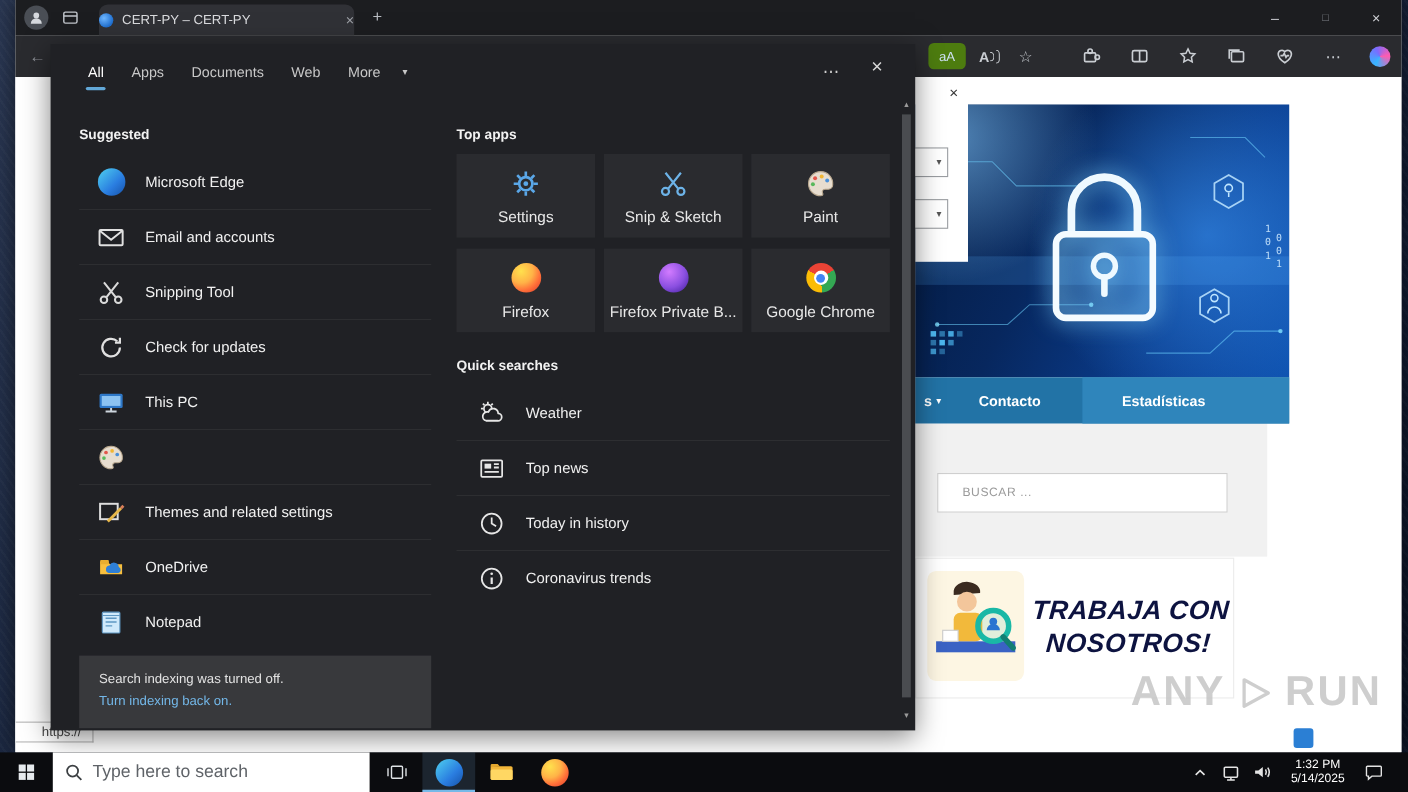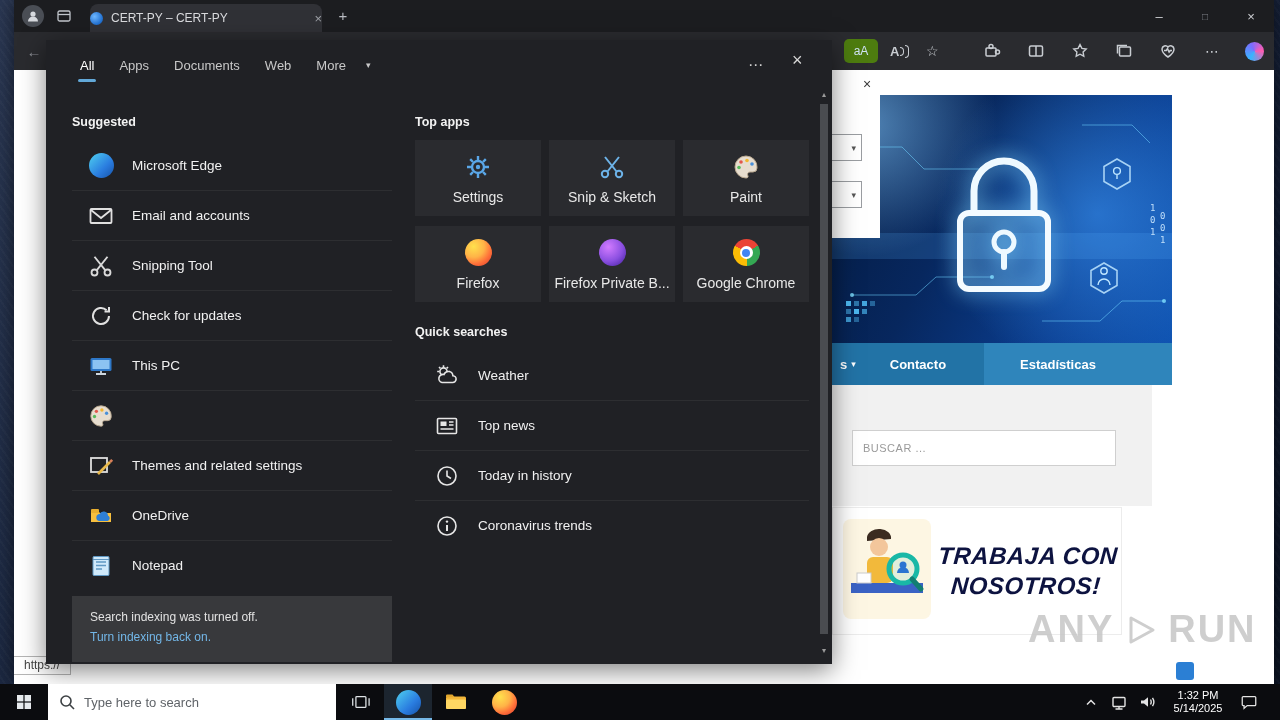--- a/index.html
+++ b/index.html
@@ -36,30 +36,30 @@
 .consent{position:absolute;left:818px;top:0;width:48px;height:168px;background:#fff;z-index:5}
 .consent-close{position:absolute;left:845px;top:6px;width:16px;height:16px;color:#3a3a3a;font-size:14px;text-align:center;line-height:16px;z-index:6}
 .consent-select{position:absolute;left:802px;width:46px;height:27px;background:#fff;border:1px solid #9a9da1;display:flex;align-items:center;justify-content:flex-end;padding-right:5px;color:#555;font-size:9px;z-index:6}
 .sel1{top:64px}.sel2{top:111px}
 .site-nav{position:absolute;left:818px;top:273px;width:340px;height:42px;background:#2273a6;display:flex;align-items:center;color:#fff;font-size:13px;font-weight:bold;z-index:2}
 .nav-item1{margin-left:8px;display:flex;gap:4px;align-items:center}
 .nav-chev{font-size:9px}
 .nav-item2{margin-left:34px}
 .nav-active{position:absolute;right:0;top:0;width:188px;height:100%;background:#2f85bb;display:flex;align-items:center;padding-left:36px}
 .gray-panel{position:absolute;left:818px;top:315px;width:320px;height:121px;background:#f1f1f1}
-.buscar{position:absolute;left:20px;top:45px;width:264px;height:36px;border:1px solid #cfcfcf;background:#fff;font-size:11px;color:#333;padding:0 10px;font-family:inherit;letter-spacing:.5px}
+.buscar{position:absolute;left:20px;top:45px;width:264px;height:36px;border:1px solid #cfcfcf;background:#fff;font-size:11px;color:#333;padding:0 22px;font-family:inherit;letter-spacing:.5px}
 .buscar::placeholder{color:#9a9a9a}
 .banner{position:absolute;left:818px;top:437px;width:290px;height:128px;background:#fff;border:1px solid #ececec;display:flex;align-items:center}
 .banner-art{flex:none;margin-left:8px}
 .banner-text{flex:1;text-align:center;font-style:italic;font-weight:bold;color:#0d1340;font-size:24px;line-height:1.25;transform:skewX(-4deg);letter-spacing:.5px}
 .watermark{position:absolute;left:1014px;top:538px;display:flex;align-items:center;gap:10px;color:#c6c6c6;opacity:.85;font-weight:bold;font-size:38px;letter-spacing:2px}
 .page-footer{position:absolute;left:828px;top:588px;font-size:14px;font-weight:bold;color:#0d0d0d;white-space:nowrap}
 .page-footer .email{text-decoration:underline;margin-left:5px}
 .mini-blue{position:absolute;left:1162px;top:592px;width:18px;height:18px;border-radius:3px;background:#2b7fd4}
-.status-tip{position:absolute;left:0;top:586px;background:#fff;border:1px solid #b5b5b5;border-left:none;padding:1px 10px 2px 10px;font-size:12px;color:#444}
+.status-tip{position:absolute;left:0;top:586px;background:#fff;border:1px solid #b5b5b5;border-left:none;padding:1px 10px 2px 24px;font-size:12px;color:#444}
 .flyout{position:absolute;left:46px;top:40px;width:786px;height:624px;background:#202125;z-index:50;box-shadow:0 6px 24px rgba(0,0,0,.5);color:#eaeaea}
 .fly-tabs{position:absolute;left:34px;top:0;height:50px;display:flex;align-items:center;gap:25px;font-size:13px;color:#c8c8c8}
 .fly-tab.active{color:#fff;position:relative}
 .fly-tab.active::after{content:"";position:absolute;left:-2px;right:-2px;bottom:-9px;height:3px;background:#62a8d8;border-radius:2px}
 .fly-tab.more{display:flex;gap:20px;align-items:center}
 .more-chev{font-size:9px}
 .fly-dots{position:absolute;left:702px;top:16px;color:#d0d0d0;font-size:15px;letter-spacing:1px}
 .fly-close{position:absolute;left:746px;top:11px;color:#d8d8d8;font-size:18px;line-height:1}
 .col-left{position:absolute;left:26px;top:64px;width:320px}
 .col-right{position:absolute;left:369px;top:64px;width:394px}
@@ -82,21 +82,21 @@
 .qs-head{margin-top:12px}
 .qs-row{height:50px;display:flex;align-items:center;gap:17px;padding-left:18px;border-top:1px solid rgba(255,255,255,.06);font-size:13.5px;color:#f1f1f1}
 .qs-row.first{border-top:none}
 .fly-scroll{position:absolute;right:2px;top:50px;bottom:8px;width:12px}
 .scroll-up,.scroll-down{position:absolute;left:0;right:0;text-align:center;color:#9a9a9a;font-size:8px;line-height:10px}
 .scroll-up{top:0}.scroll-down{bottom:0}
 .thumb{position:absolute;left:2px;right:2px;top:14px;height:530px;background:#4a4c50}
 .taskbar{position:absolute;left:0;top:684px;width:1280px;height:36px;background:#0b0c0f;z-index:90;display:flex;align-items:stretch}
 .tb-start{width:48px;display:flex;align-items:center;justify-content:center}
 .tb-search{width:288px;background:#fff;display:flex;align-items:center;gap:8px;padding:0 8px 0 10px}
-.tb-search input{border:none;outline:none;font-size:13px;color:#a21caf;width:220px;font-family:inherit;background:transparent}
+.tb-search input{border:none;outline:none;font-size:16px;color:#a21caf;width:220px;font-family:inherit;background:transparent}
 .tb-search input::placeholder{color:#5f6368}
 .tb-btn{width:48px;display:flex;align-items:center;justify-content:center;position:relative}
 .tb-btn.active{background:rgba(120,170,215,.16);box-shadow:inset 0 -2px 0 #76b9e8}
 .edge-ball{width:25px;height:25px;border-radius:50%;background:linear-gradient(135deg,#4fd1f0,#2a7de0 60%,#1652a8)}
 .ff-ball-s{width:25px;height:25px;border-radius:50%;background:radial-gradient(circle at 32% 28%,#ffe14d,#ffb347 40%,#ff7139 65%,#e3452e 90%)}
 .tray{margin-left:auto;display:flex;align-items:center;gap:10px;padding-right:22px}
 .tray-ic{width:18px;height:18px;display:flex;align-items:center;justify-content:center}
 .clock{width:64px;text-align:center;color:#fff;font-size:11px;line-height:13px}
 </style>
 </head>

